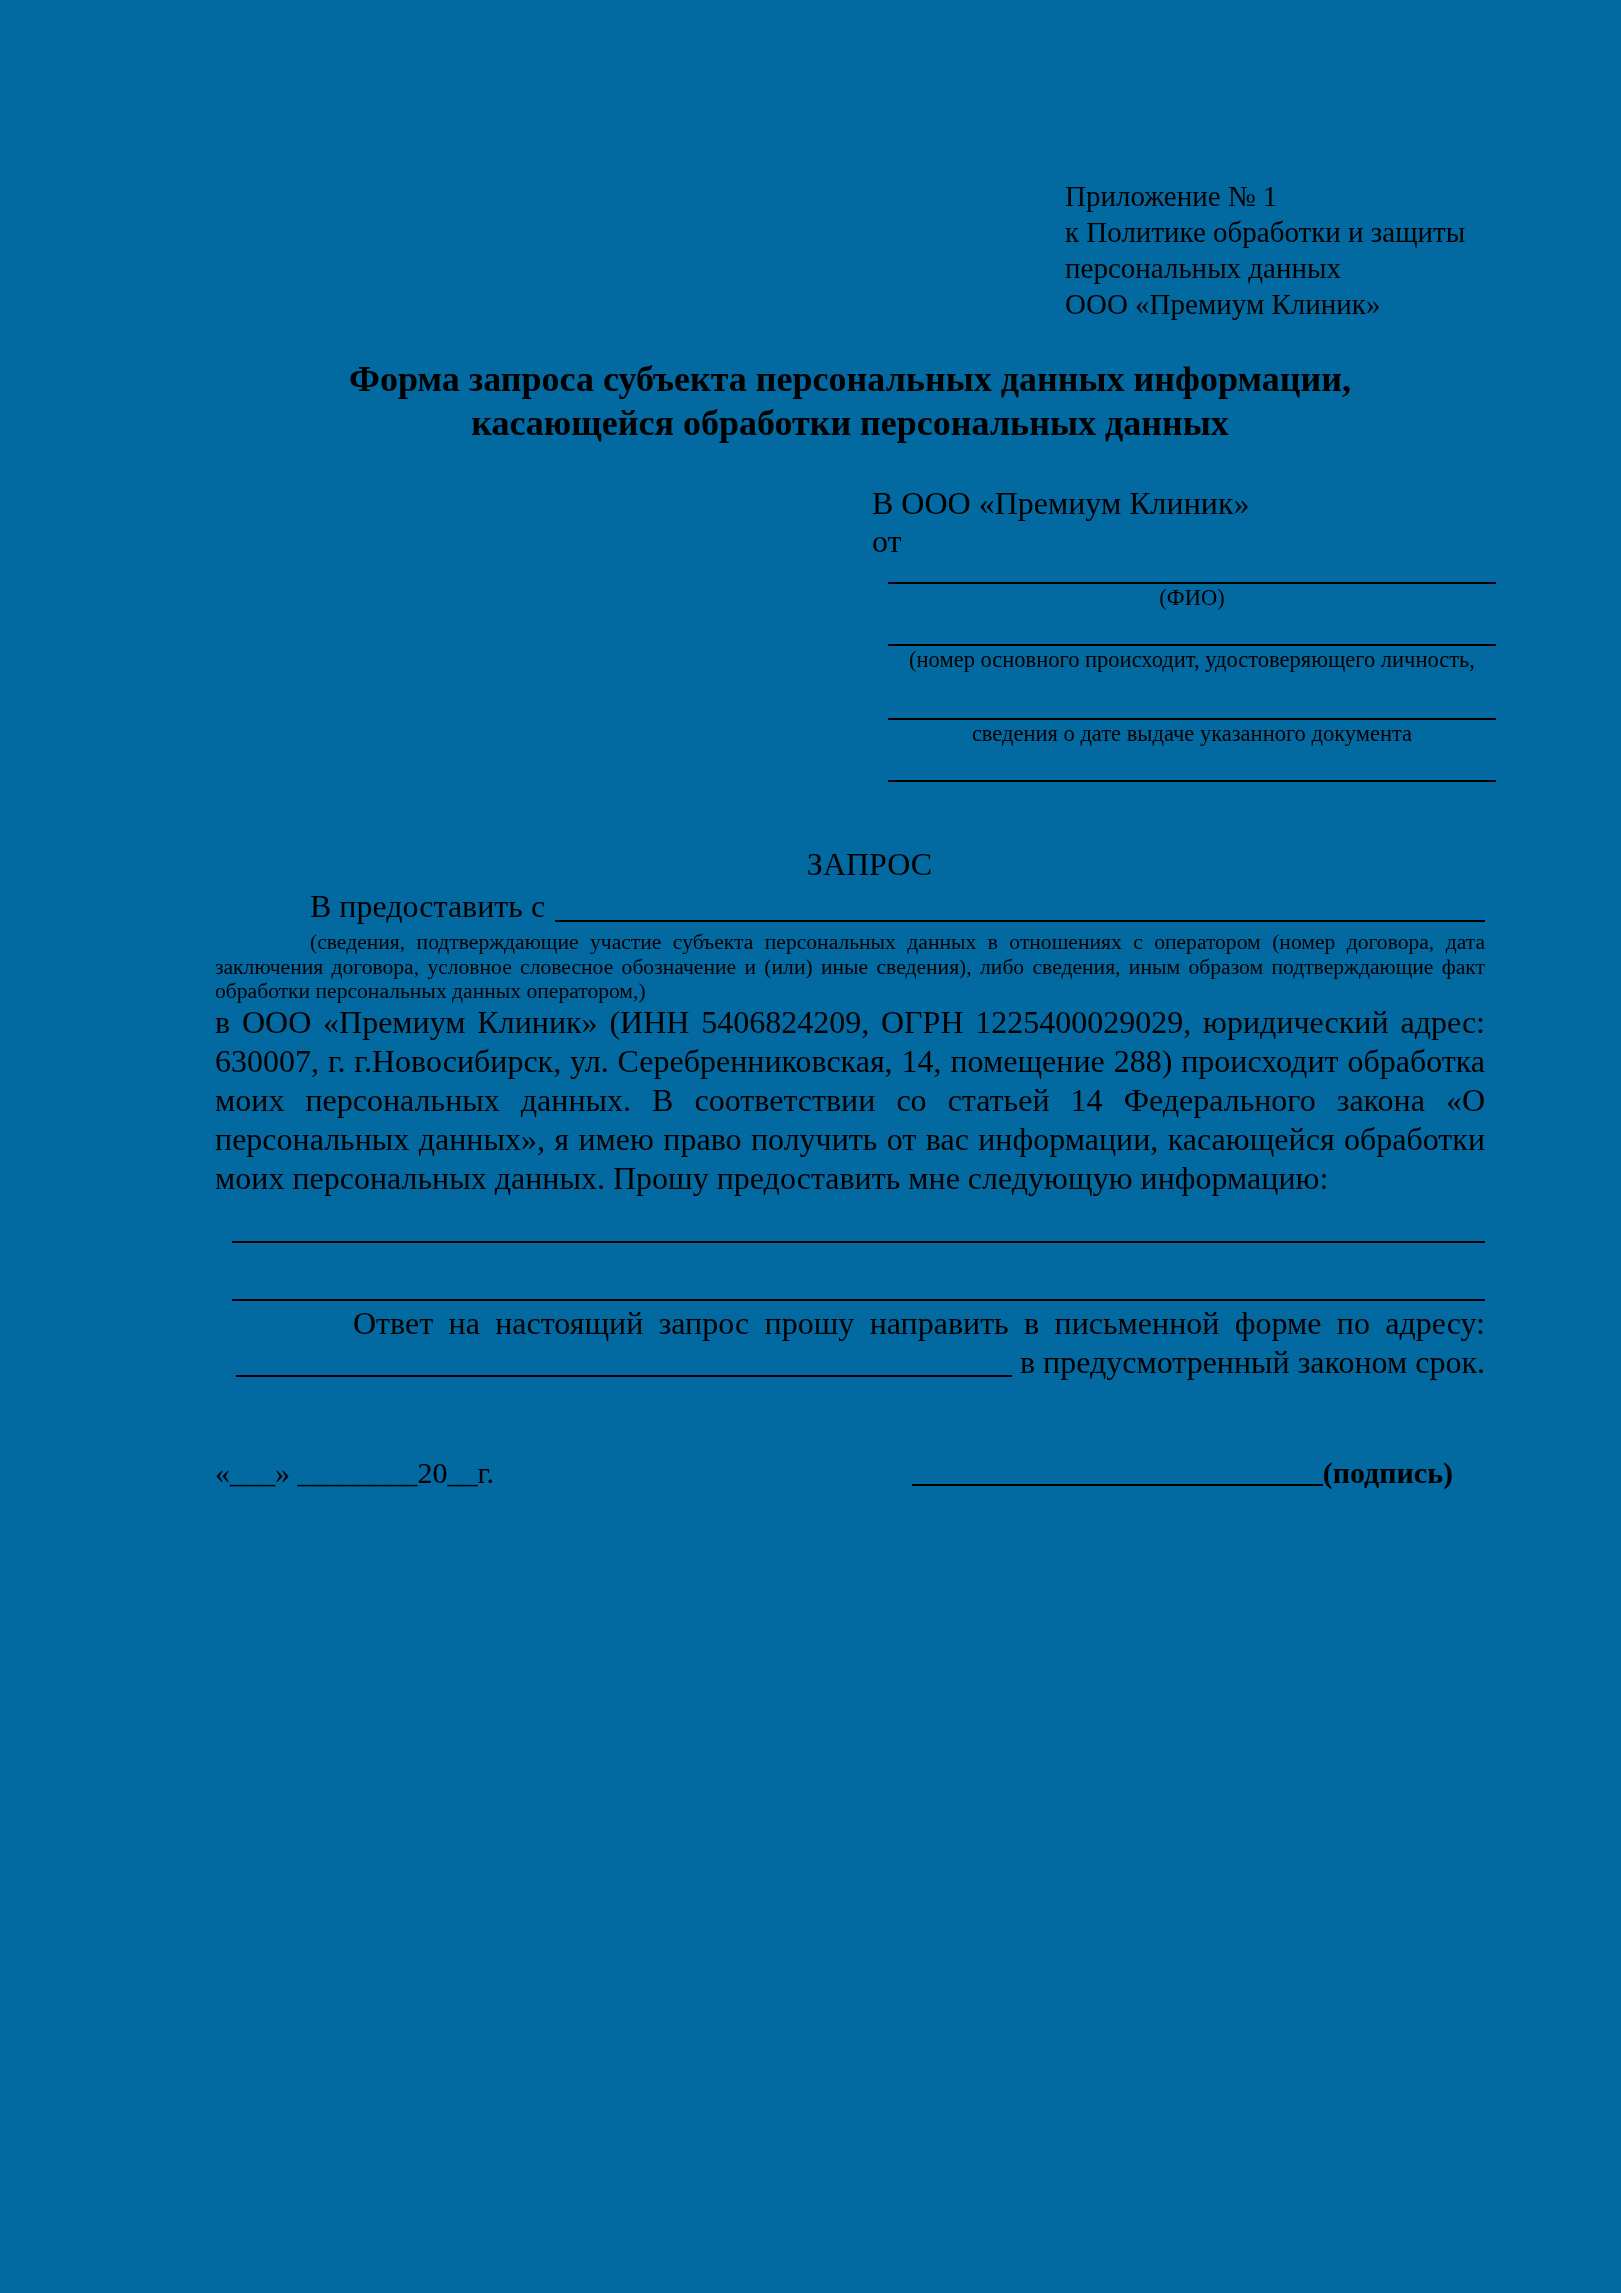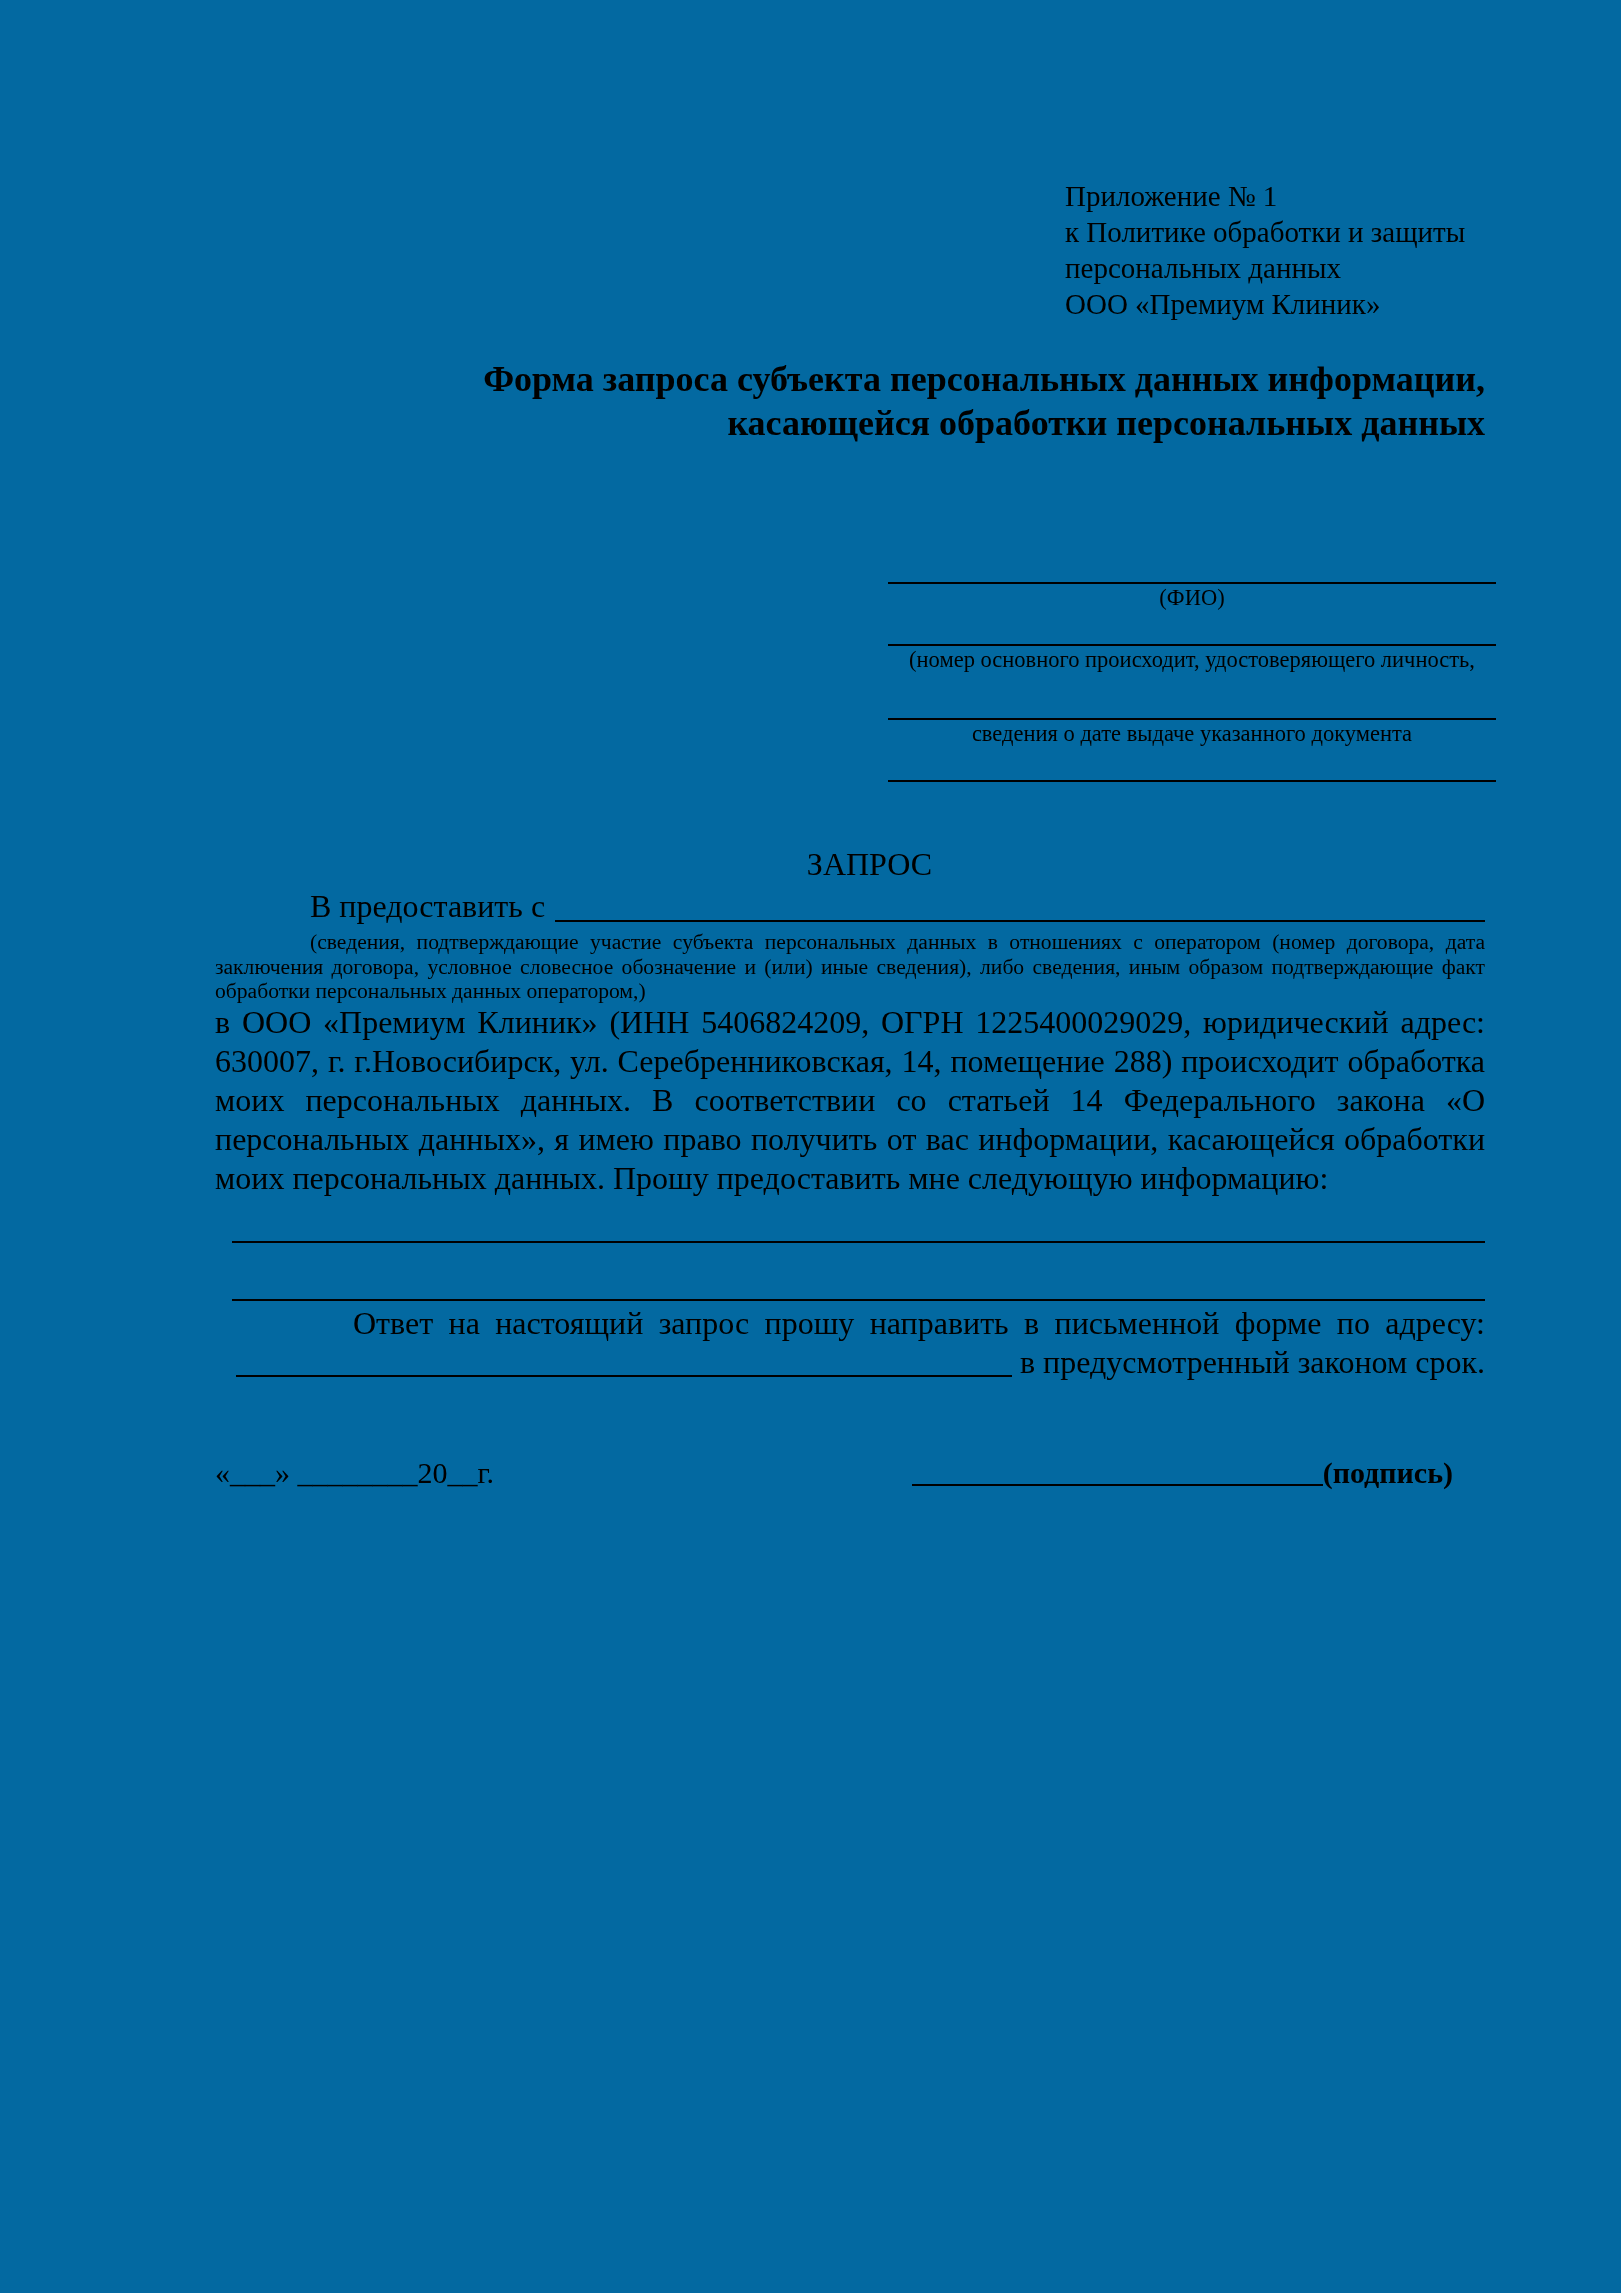--- a/index.html
+++ b/index.html
@@ -22,21 +22,21 @@
     line-height: 36px;
     white-space: nowrap;
   }
 
   
   .title {
     position: absolute;
     left: 215px;
     top: 357px;
     width: 1270px;
-    text-align: right;
+    text-align: center;
     font-weight: bold;
     font-size: 36px;
     line-height: 44px;
   }
 
   
   .addressee {
     position: absolute;
     left: 872px;
     top: 484px;
@@ -190,20 +190,24 @@
     <div>к Политике обработки и защиты</div>
     <div>персональных данных</div>
     <div>ООО «Премиум Клиник»</div>
   </div>
 
   <div class="title">
     <div>Форма запроса субъекта персональных данных информации,</div>
     <div>касающейся обработки персональных данных</div>
   </div>
 
+  <div class="addressee">
+    <div>В ООО «Премиум Клиник»</div>
+    <div>от</div>
+  </div>
 
   <div class="field-line fl-1"></div>
   <div class="field-caption fc-1">(ФИО)</div>
 
   <div class="field-line fl-2"></div>
   <div class="field-caption fc-2">(номер основного происходит, удостоверяющего личность,</div>
 
   <div class="field-line fl-3"></div>
   <div class="field-caption fc-3">сведения о дате выдаче указанного документа</div>
 

